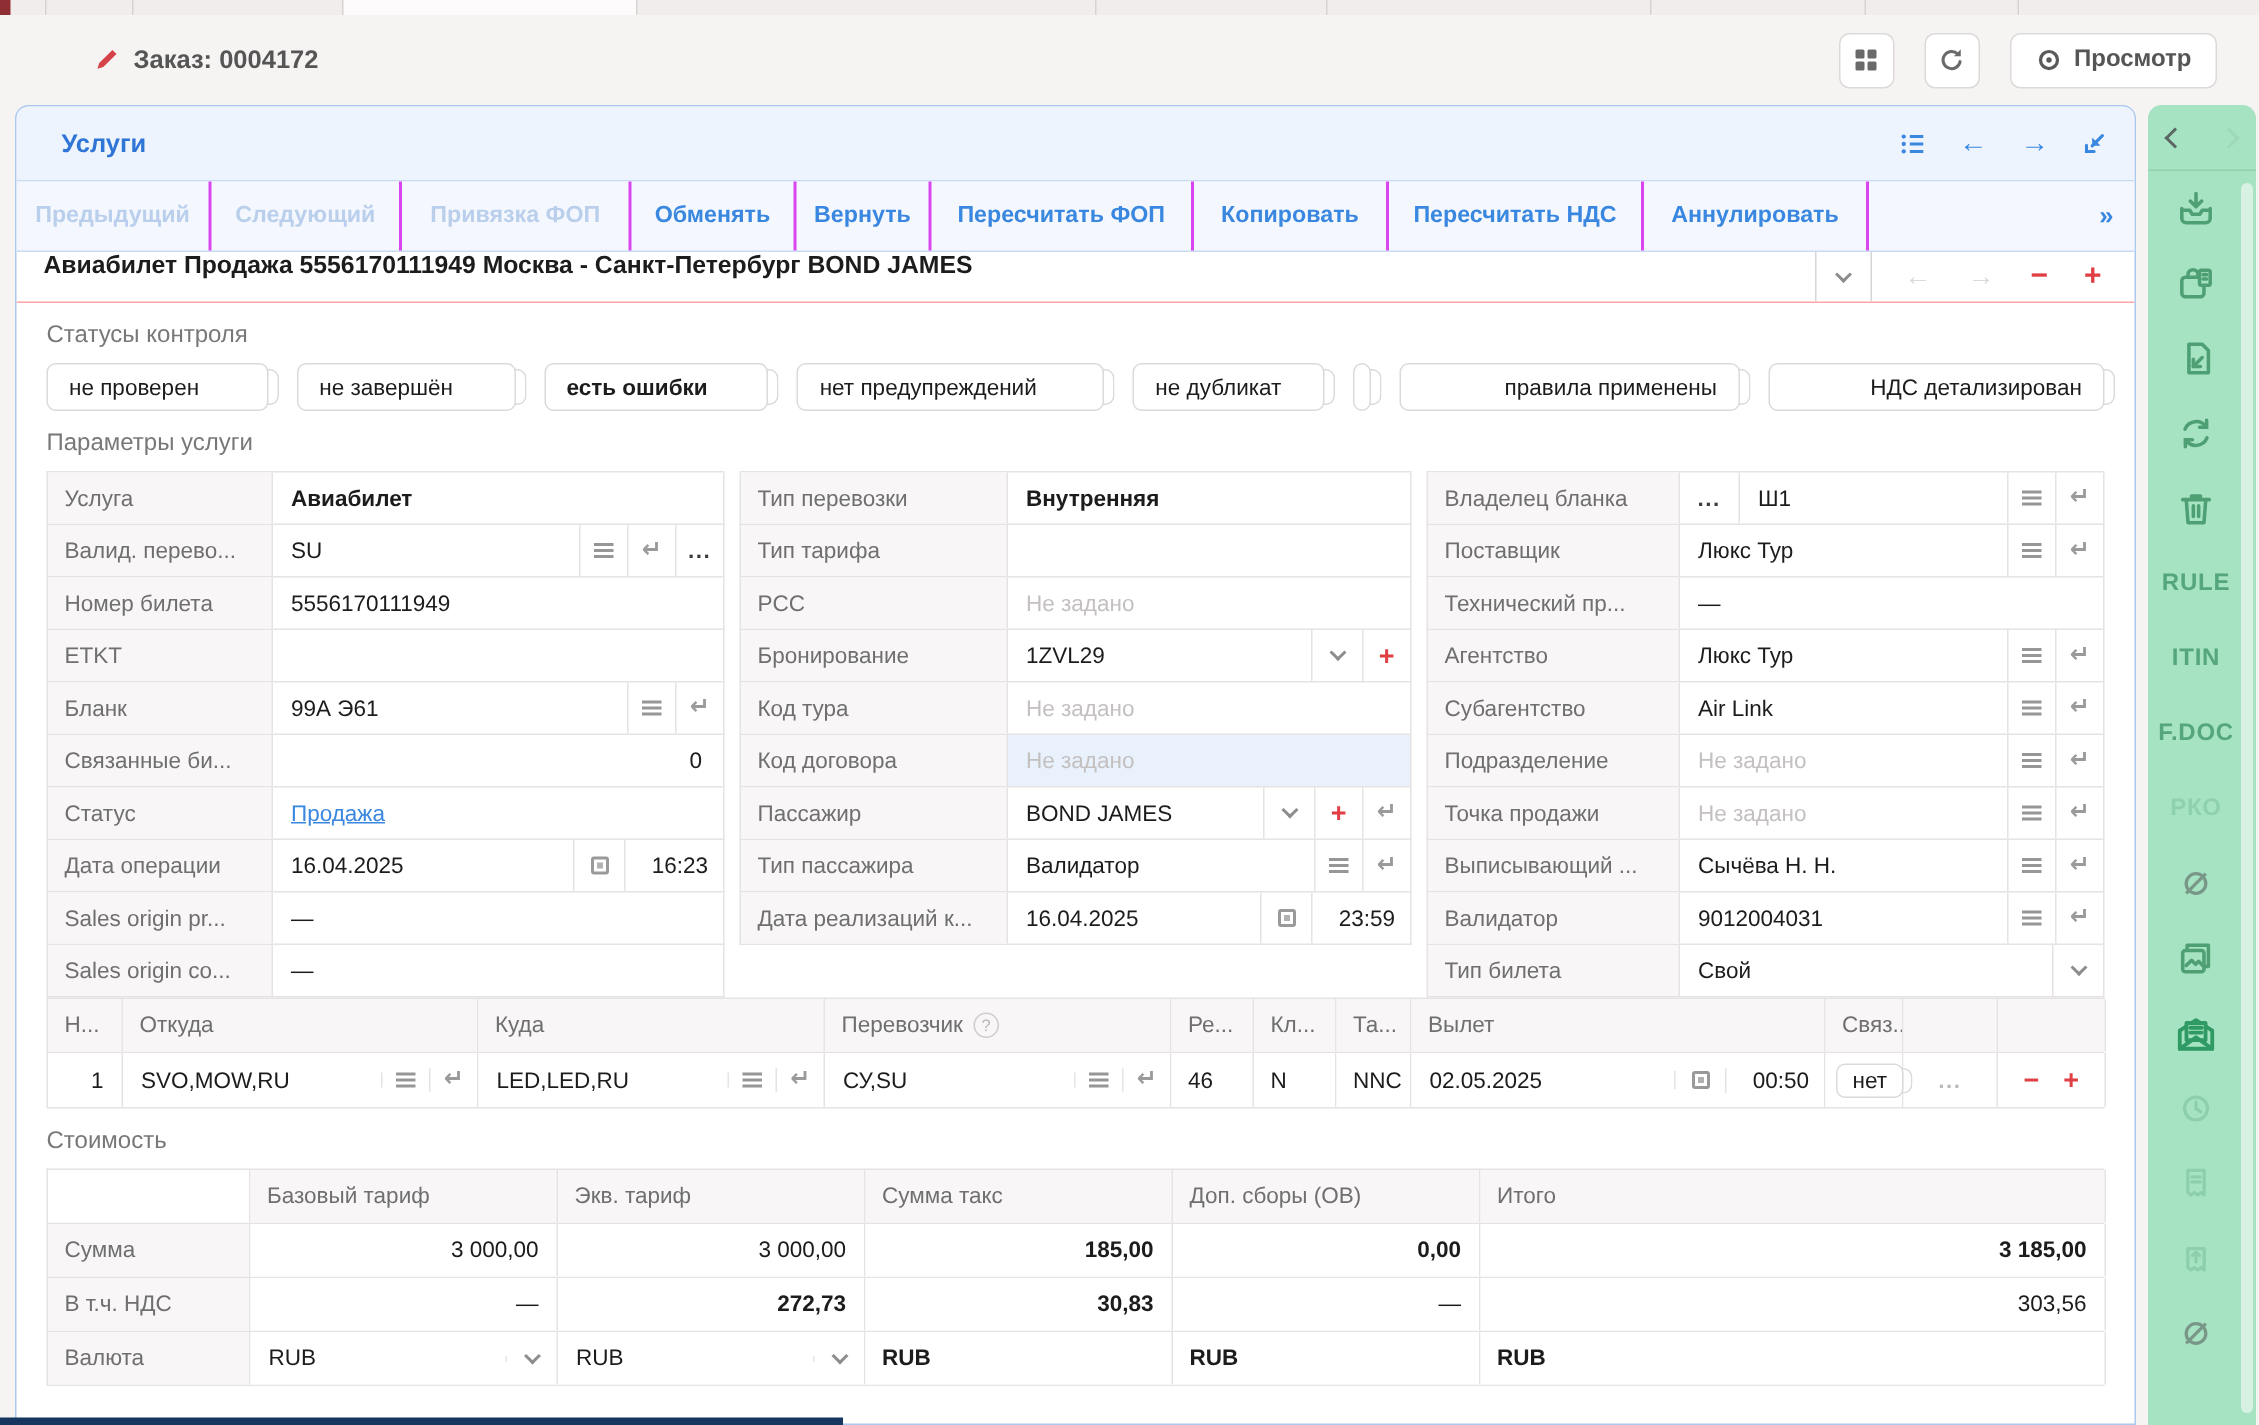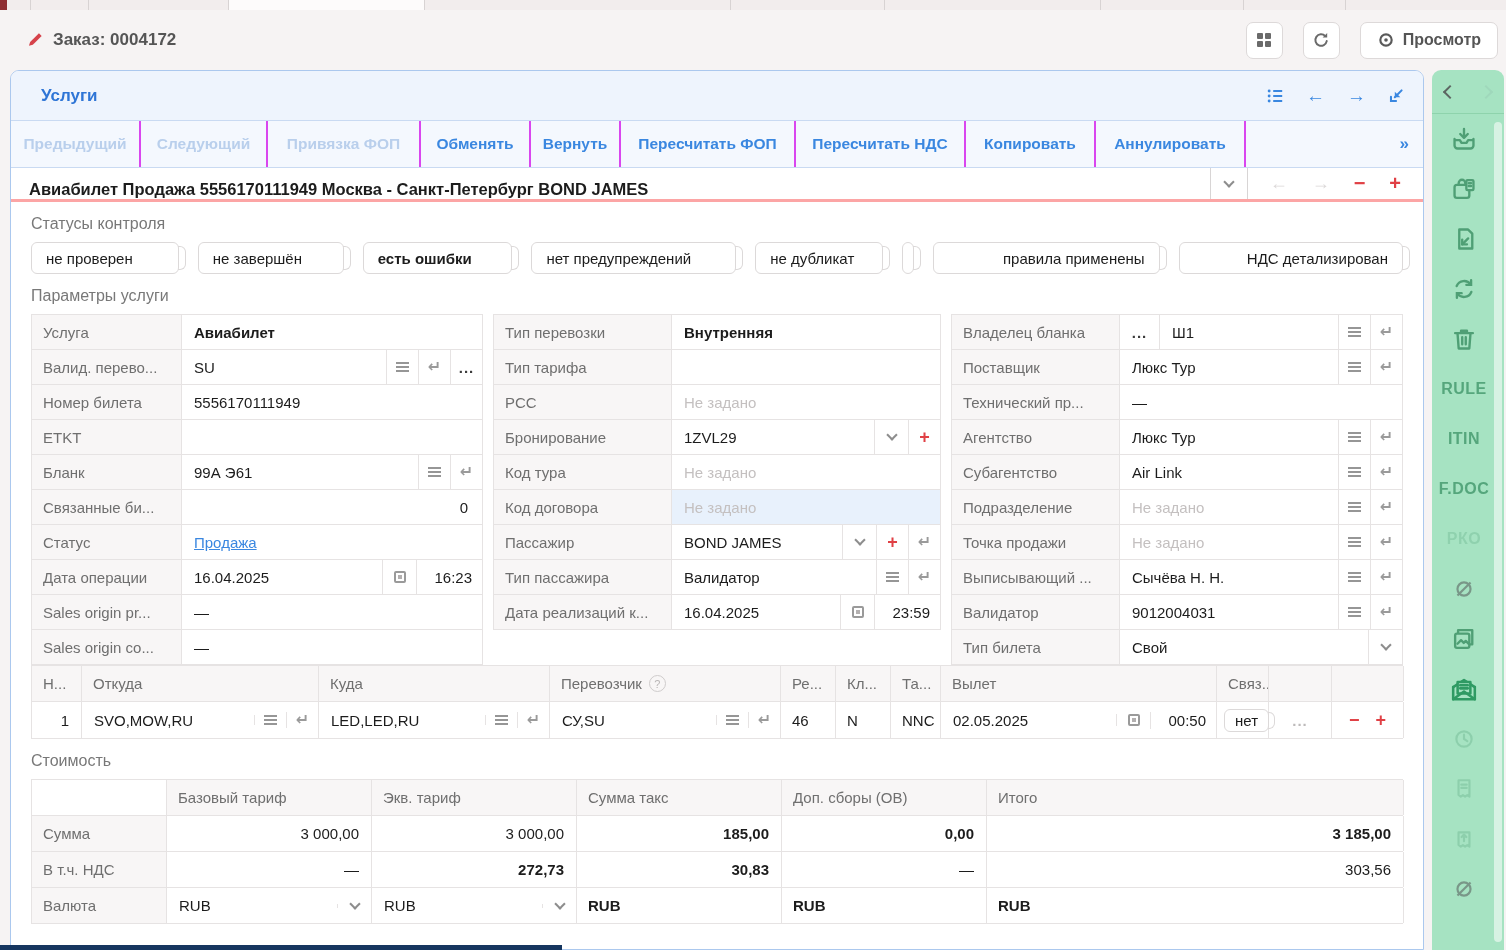--- a/index.html
+++ b/index.html
@@ -10,40 +10,40 @@
   }
   *{box-sizing:border-box;margin:0;padding:0}
   html,body{width:1506px;height:950px;overflow:hidden;background:#f6f3f3;
     font-family:"Liberation Sans","DejaVu Sans",sans-serif;color:var(--ink);font-size:15px;}
   
   .tabstrip{position:absolute;left:0;top:0;width:1506px;height:10px;background:#f2eded;}
   .tabstrip .maroon{position:absolute;left:0;top:0;width:7px;height:10px;background:#8f2f33;}
   .tabstrip .sep{position:absolute;top:0;width:1px;height:10px;background:#d8d3d3;}
   .tabstrip .active{position:absolute;top:0;left:228px;width:197px;height:10px;background:#fdfbfb;border-left:1px solid #d8d3d3;border-right:1px solid #d8d3d3;}
   
-  .topbar{position:absolute;left:0;top:10px;width:1506px;height:60px;display:flex;align-items:center;}
+  .topbar{position:absolute;left:0;top:10px;width:1506px;height:60px;display:flex;align-items:center;padding-left:36px;}
   .order-title{display:flex;align-items:center;gap:9px;margin-left:26px;font-size:17px;font-weight:bold;color:#555;}
-  .topbar-right{margin-left:auto;margin-right:8px;display:flex;gap:20px;align-items:center;}
+  .topbar-right{margin-left:auto;margin-right:28px;display:flex;gap:20px;align-items:center;}
   .tbtn{height:37px;background:#fff;border:1px solid #ddd9d9;border-radius:7px;display:flex;align-items:center;justify-content:center;cursor:pointer;}
   .tbtn.sq{width:37px;}
   .tbtn.view{padding:0 16px;gap:8px;font-weight:bold;color:#555;font-size:16px;}
   .gridicon{display:grid;grid-template-columns:6px 6px;grid-template-rows:6px 6px;gap:2px;}
   .gridicon span{background:#6a6a6a;border-radius:1px;}
   
   .panel{position:absolute;left:10px;top:70px;width:1414px;height:880px;background:#fff;
     border:1px solid var(--pborder);border-radius:9px 9px 0 0;overflow:hidden;}
   .phead{height:50px;background:var(--pbg);border-bottom:1px solid #c9daf2;display:flex;align-items:center;padding:0 18px 0 30px;}
   .phead .ptitle{color:#2e75d6;font-weight:bold;font-size:17px;}
   .phead-icons{margin-left:auto;display:flex;align-items:center;gap:22px;color:var(--accent);font-size:19px;font-weight:bold;}
   .toolbar{height:47px;background:#f4f8fe;border-bottom:1px solid #c9daf2;display:flex;align-items:stretch;}
   .tool{border-right:2px solid #d946ef;display:flex;align-items:center;justify-content:center;
     font-weight:bold;font-size:15.5px;color:var(--accent);cursor:pointer;}
   .tool.dis{color:var(--accent-dim);cursor:default;}
   .tool-spacer{flex:1;display:flex;align-items:center;justify-content:flex-end;padding-right:14px;color:var(--accent);font-weight:bold;font-size:17px;}
-  .titlerow{height:34px;border-bottom:3px solid #fca5a5;display:flex;align-items:flex-end;padding-left:18px;}
+  .titlerow{height:34px;border-bottom:1px solid #fca5a5;display:flex;align-items:flex-start;padding-left:18px;}
   .rectitle{font-weight:bold;font-size:16.5px;}
   .titlerow-ctrl{margin-left:auto;display:flex;align-items:center;height:100%;}
   .chevbtn{width:38px;height:100%;border-left:1px solid #d8d5d5;border-right:1px solid #d8d5d5;display:flex;align-items:center;justify-content:center;cursor:pointer;}
   .chev{width:8px;height:8px;border-right:2px solid #8d8d8d;border-bottom:2px solid #8d8d8d;transform:rotate(45deg);margin-top:-4px;}
   .navarrows{display:flex;align-items:center;gap:24px;padding:0 22px;}
   .palearrow{color:#dcd9d9;font-size:18px;font-weight:bold;}
   .redglyph{color:var(--red);font-size:20px;font-weight:bold;cursor:pointer;}
   
   .pbody{padding:0 20px;}
   .seclabel{color:#787878;font-size:16px;margin:13px 0 9px 0;}
@@ -184,22 +184,22 @@
     </div>
   </div>
 
   <div class="toolbar">
     <div class="tool dis" style="width:130px">Предыдущий</div>
     <div class="tool dis" style="width:127px">Следующий</div>
     <div class="tool dis" style="width:153px">Привязка ФОП</div>
     <div class="tool" style="width:110px">Обменять</div>
     <div class="tool" style="width:90px">Вернуть</div>
     <div class="tool" style="width:175px">Пересчитать ФОП</div>
+    <div class="tool" style="width:130px">Копировать</div>
     <div class="tool" style="width:170px">Пересчитать НДС</div>
-    <div class="tool" style="width:130px">Копировать</div>
     <div class="tool" style="width:150px">Аннулировать</div>
     <div class="tool-spacer">
         <span>»</span>
       </div>
   </div>
 
   <div class="titlerow">
     <span class="rectitle">Авиабилет Продажа 5556170111949 Москва - Санкт-Петербург BOND JAMES</span>
     <div class="titlerow-ctrl">
       <div class="chevbtn">

